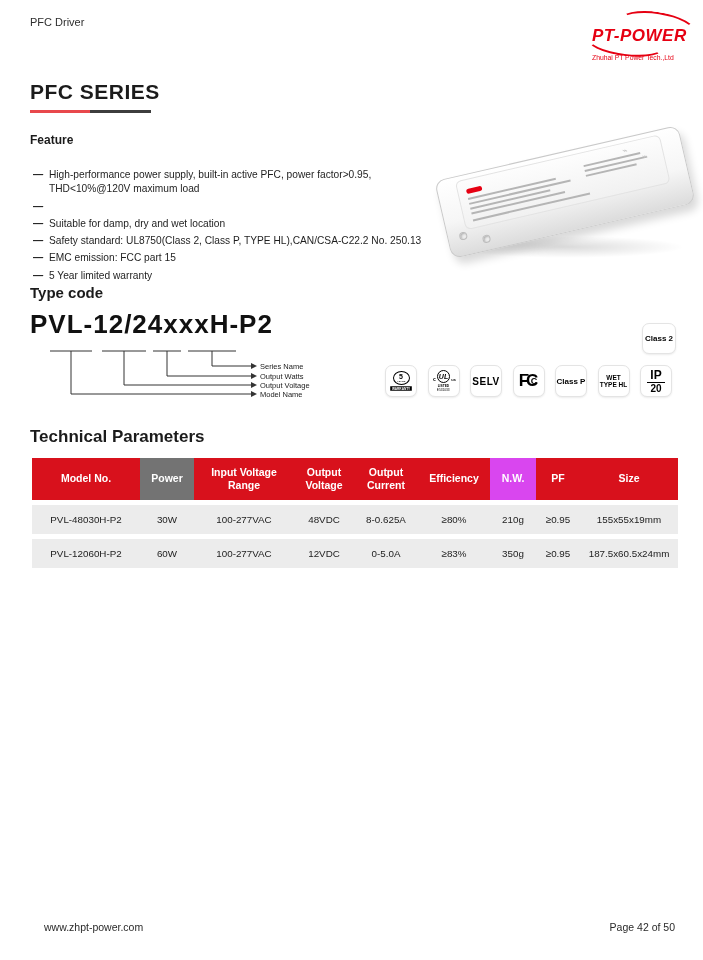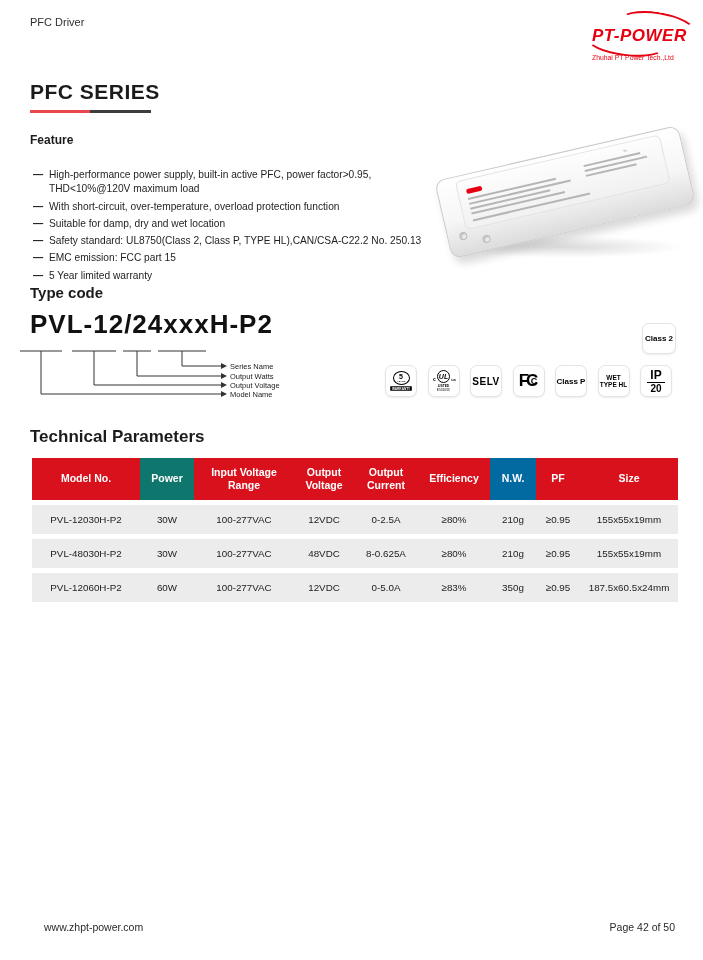--- a/index.html
+++ b/index.html
@@ -53,21 +53,21 @@
     background:linear-gradient(180deg,#fdfdfd,#f1f1f1); border-radius:6px; border:1px solid #e3e3e3; }
   .label-line { position:absolute; height:1.5px; background:#b5b5b5; }
   .device-logo-dot { position:absolute; left:8px; top:9px; width:16px; height:5px; background:#e60012; border-radius:3px; }
   .device-hole { position:absolute; width:8px; height:8px; border-radius:50%;
     background:#ededed; border:1px solid #bdbdbd; box-shadow:inset 1px 1px 2px rgba(0,0,0,0.25); }
   .device-squiggle { position:absolute; color:#c7c7c7; font-size:9px; transform:rotate(12deg); }
 
   
   .typecode-title { position:absolute; left:30px; top:284px; font-size:15px; font-weight:800; color:#1b1b1b; }
   .typecode-code  { position:absolute; left:30px; top:309px; font-size:26px; font-weight:800; color:#111; letter-spacing:1px; }
-  .typecode-diagram { position:absolute; left:18px; top:348px; width:330px; height:58px; }
+  .typecode-diagram { position:absolute; left:48px; top:348px; width:330px; height:58px; }
   .tclabel { position:absolute; left:212px; font-size:7.5px; color:#222; white-space:nowrap; }
 
   
   .cert-badge-class2 { position:absolute; left:642px; top:323px; width:34px; height:31px;
     background:#fff; border:1px solid #e4e4e4; border-radius:7px; box-shadow:0 1px 2px rgba(0,0,0,0.08);
     display:flex; align-items:center; justify-content:center; font-size:8px; font-weight:800; color:#000; }
   .cert-row { position:absolute; left:385px; top:365px; display:flex; gap:10.5px; }
   .cert { width:32px; height:32px; background:#fff; border:1px solid #e4e4e4; border-radius:7px;
     box-shadow:0 1px 2px rgba(0,0,0,0.08); display:flex; flex-direction:column;
     align-items:center; justify-content:center; color:#000; overflow:hidden; }
@@ -126,21 +126,20 @@
 
 <div class="feature-title">Feature</div>
 <div class="feature-list" id="feature-list">
     <div class="feature-item">
       <span class="dash">—</span>
       <span class="feature-text">High-performance power supply, built-in active PFC, power factor&gt;0.95,
 THD&lt;10%@120V maximum load</span>
     </div>
     <div class="feature-item">
       <span class="dash">—</span>
-      <span class="feature-text">With short-circuit, over-temperature, overload protection function</span>
     </div>
     <div class="feature-item">
       <span class="dash">—</span>
       <span class="feature-text">Suitable for damp, dry and wet location</span>
     </div>
     <div class="feature-item">
       <span class="dash">—</span>
       <span class="feature-text">Safety standard: UL8750(Class 2, Class P, TYPE HL),CAN/CSA-C22.2 No. 250.13</span>
     </div>
     <div class="feature-item">
@@ -252,45 +251,34 @@
     <col style="width:60px">
       <col style="width:64px">
       <col style="width:72px">
     <col style="width:46px">
       <col style="width:44px">
       <col style="width:98px">
   </colgroup>
   <thead>
     <tr id="param-header-row">
         <th style="background: rgb(216, 17, 28);">Model No.</th>
-        <th style="background: #0f766e;">Power</th>
+        <th style="background: #737373;">Power</th>
         <th style="background: rgb(216, 17, 28);">Input Voltage
 Range</th>
         <th style="background: rgb(216, 17, 28);">Output
 Voltage</th>
         <th style="background: rgb(216, 17, 28);">Output
 Current</th>
         <th style="background: rgb(216, 17, 28); margin-top: 32px;">Efficiency</th>
-        <th style="background: #0369a1;">N.W.</th>
+        <th style="background: #d946ef;">N.W.</th>
         <th style="background: rgb(216, 17, 28);">PF</th>
         <th style="background: rgb(216, 17, 28);">Size</th>
       </tr>
   </thead>
   <tbody id="param-rows">
-      <tr>
-        <td>PVL-12030H-P2</td>
-        <td>30W</td>
-        <td>100-277VAC</td>
-        <td>12VDC</td>
-        <td>0-2.5A</td>
-        <td>≥80%</td>
-        <td>210g</td>
-        <td>≥0.95</td>
-        <td>155x55x19mm</td>
-      </tr>
       <tr>
         <td>PVL-48030H-P2</td>
         <td>30W</td>
         <td>100-277VAC</td>
         <td>48VDC</td>
         <td>8-0.625A</td>
         <td>≥80%</td>
         <td>210g</td>
         <td>≥0.95</td>
         <td>155x55x19mm</td>

